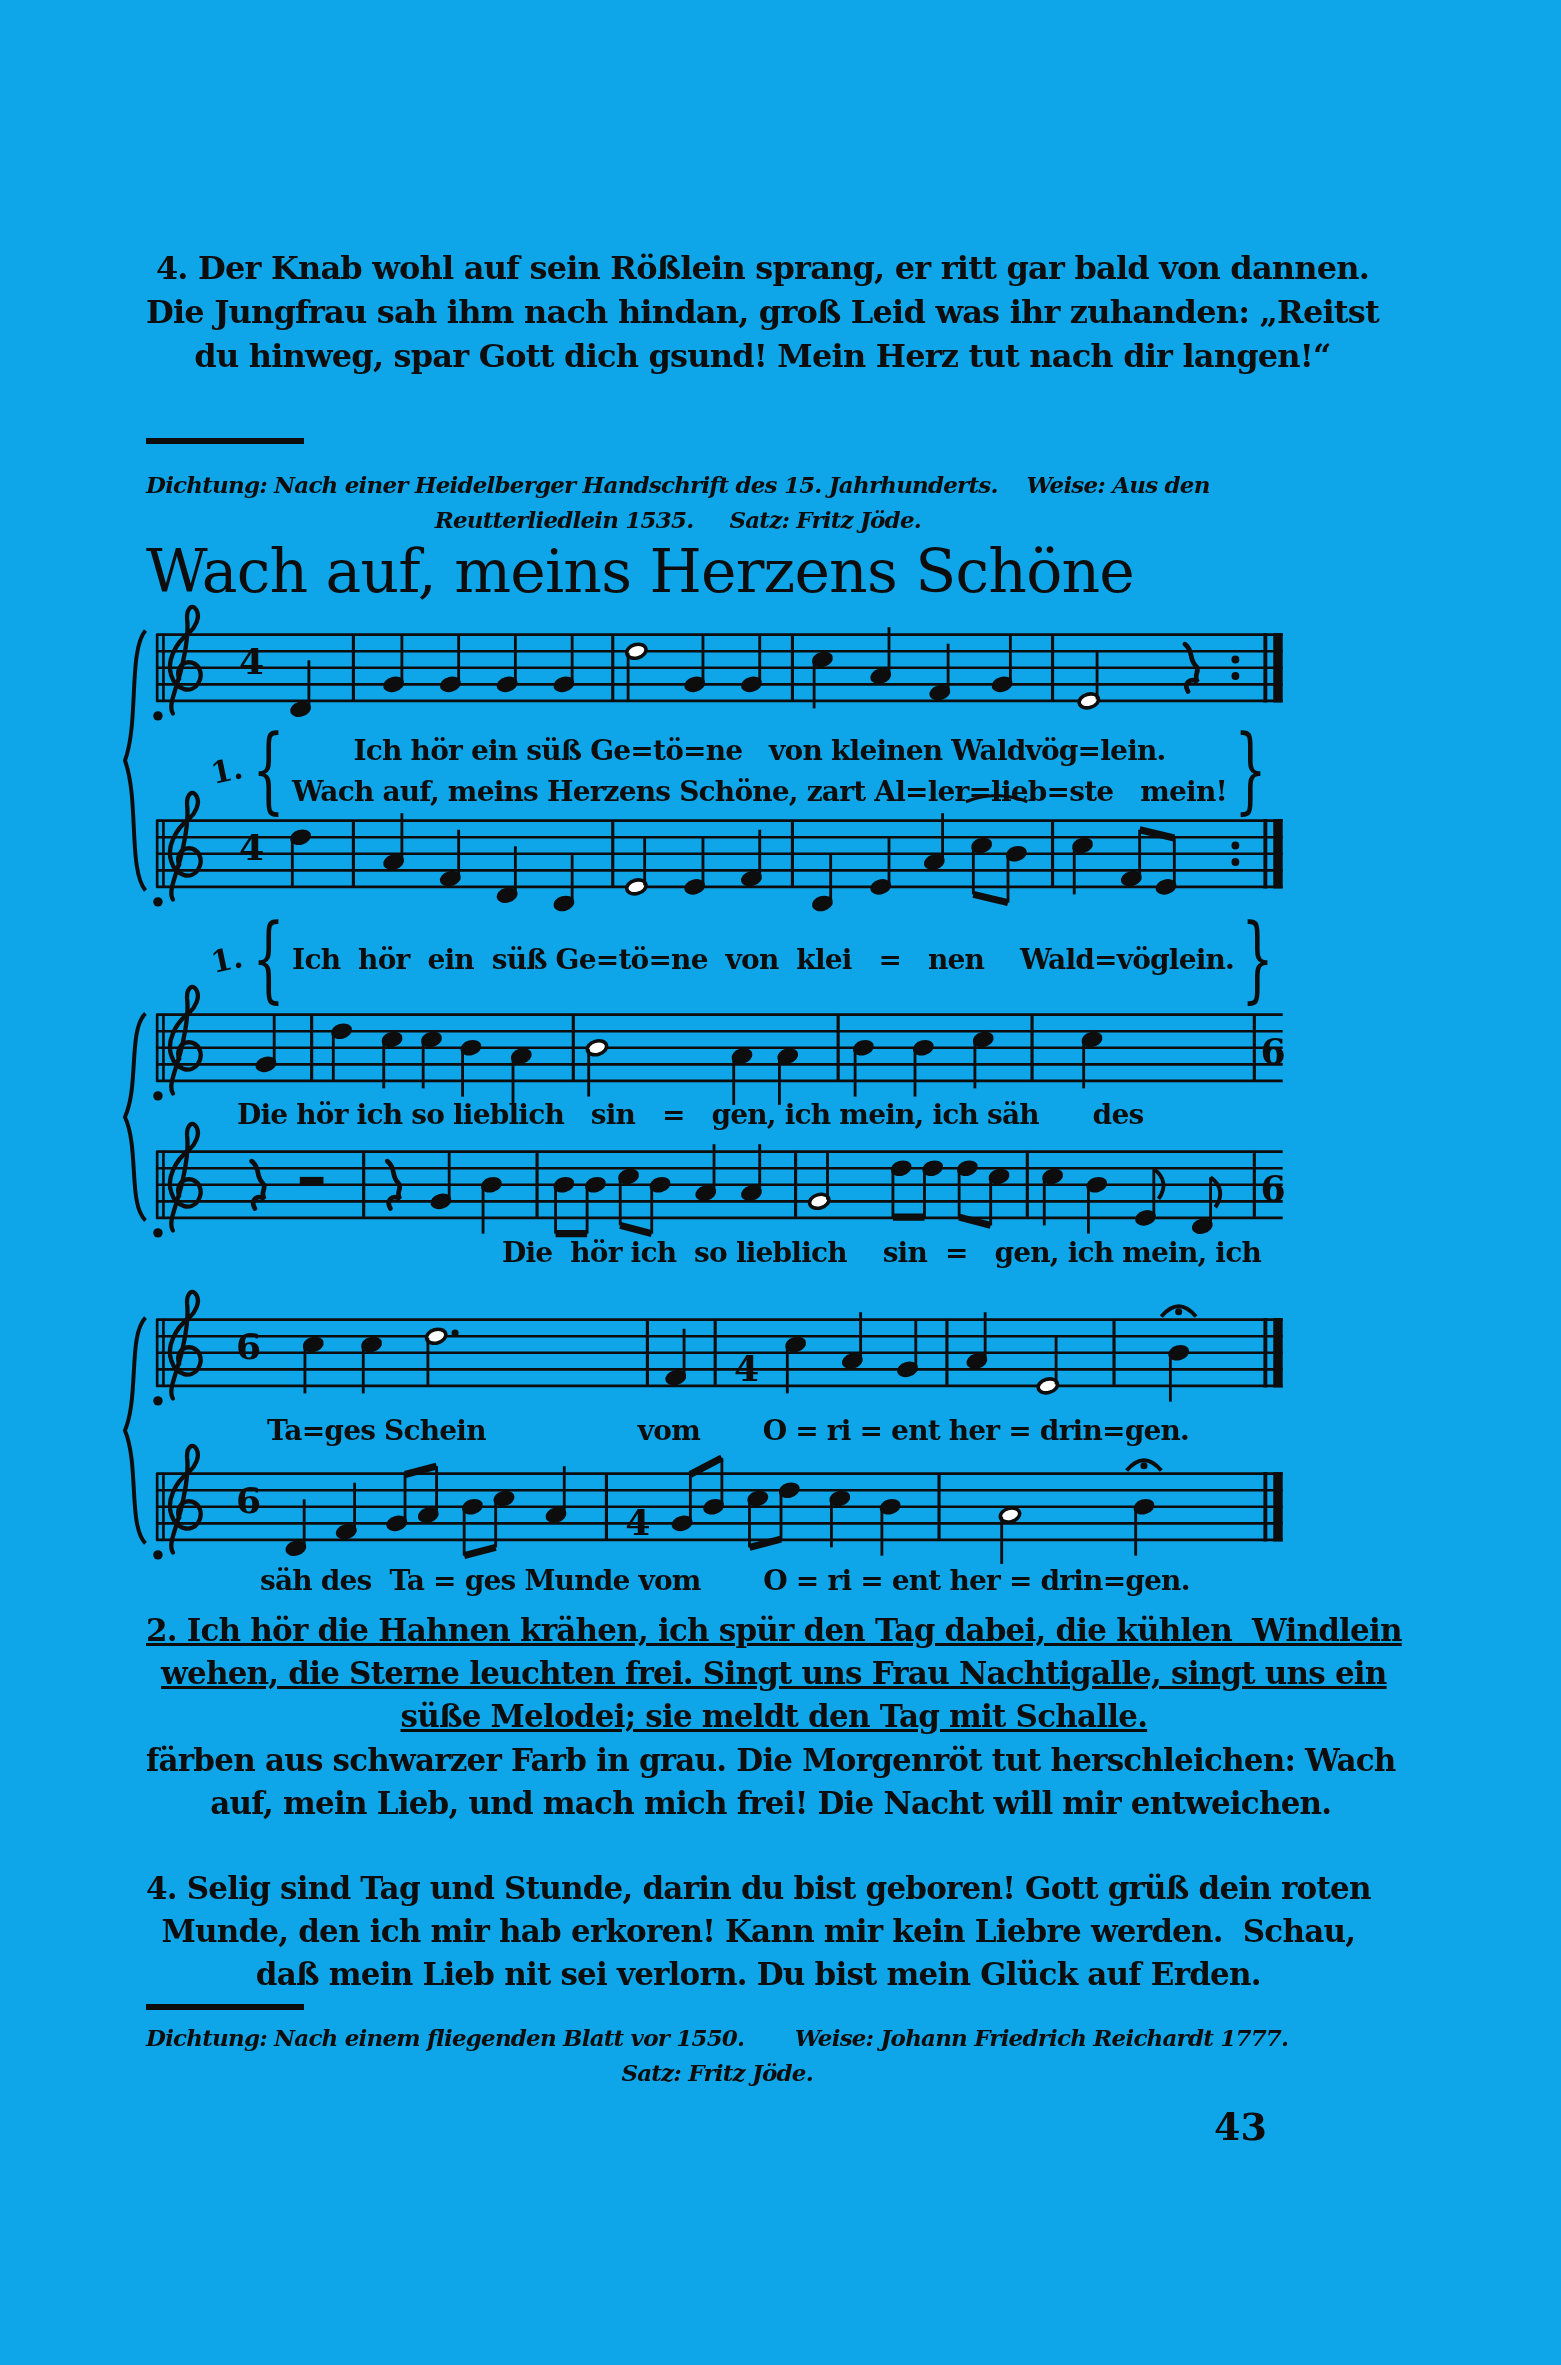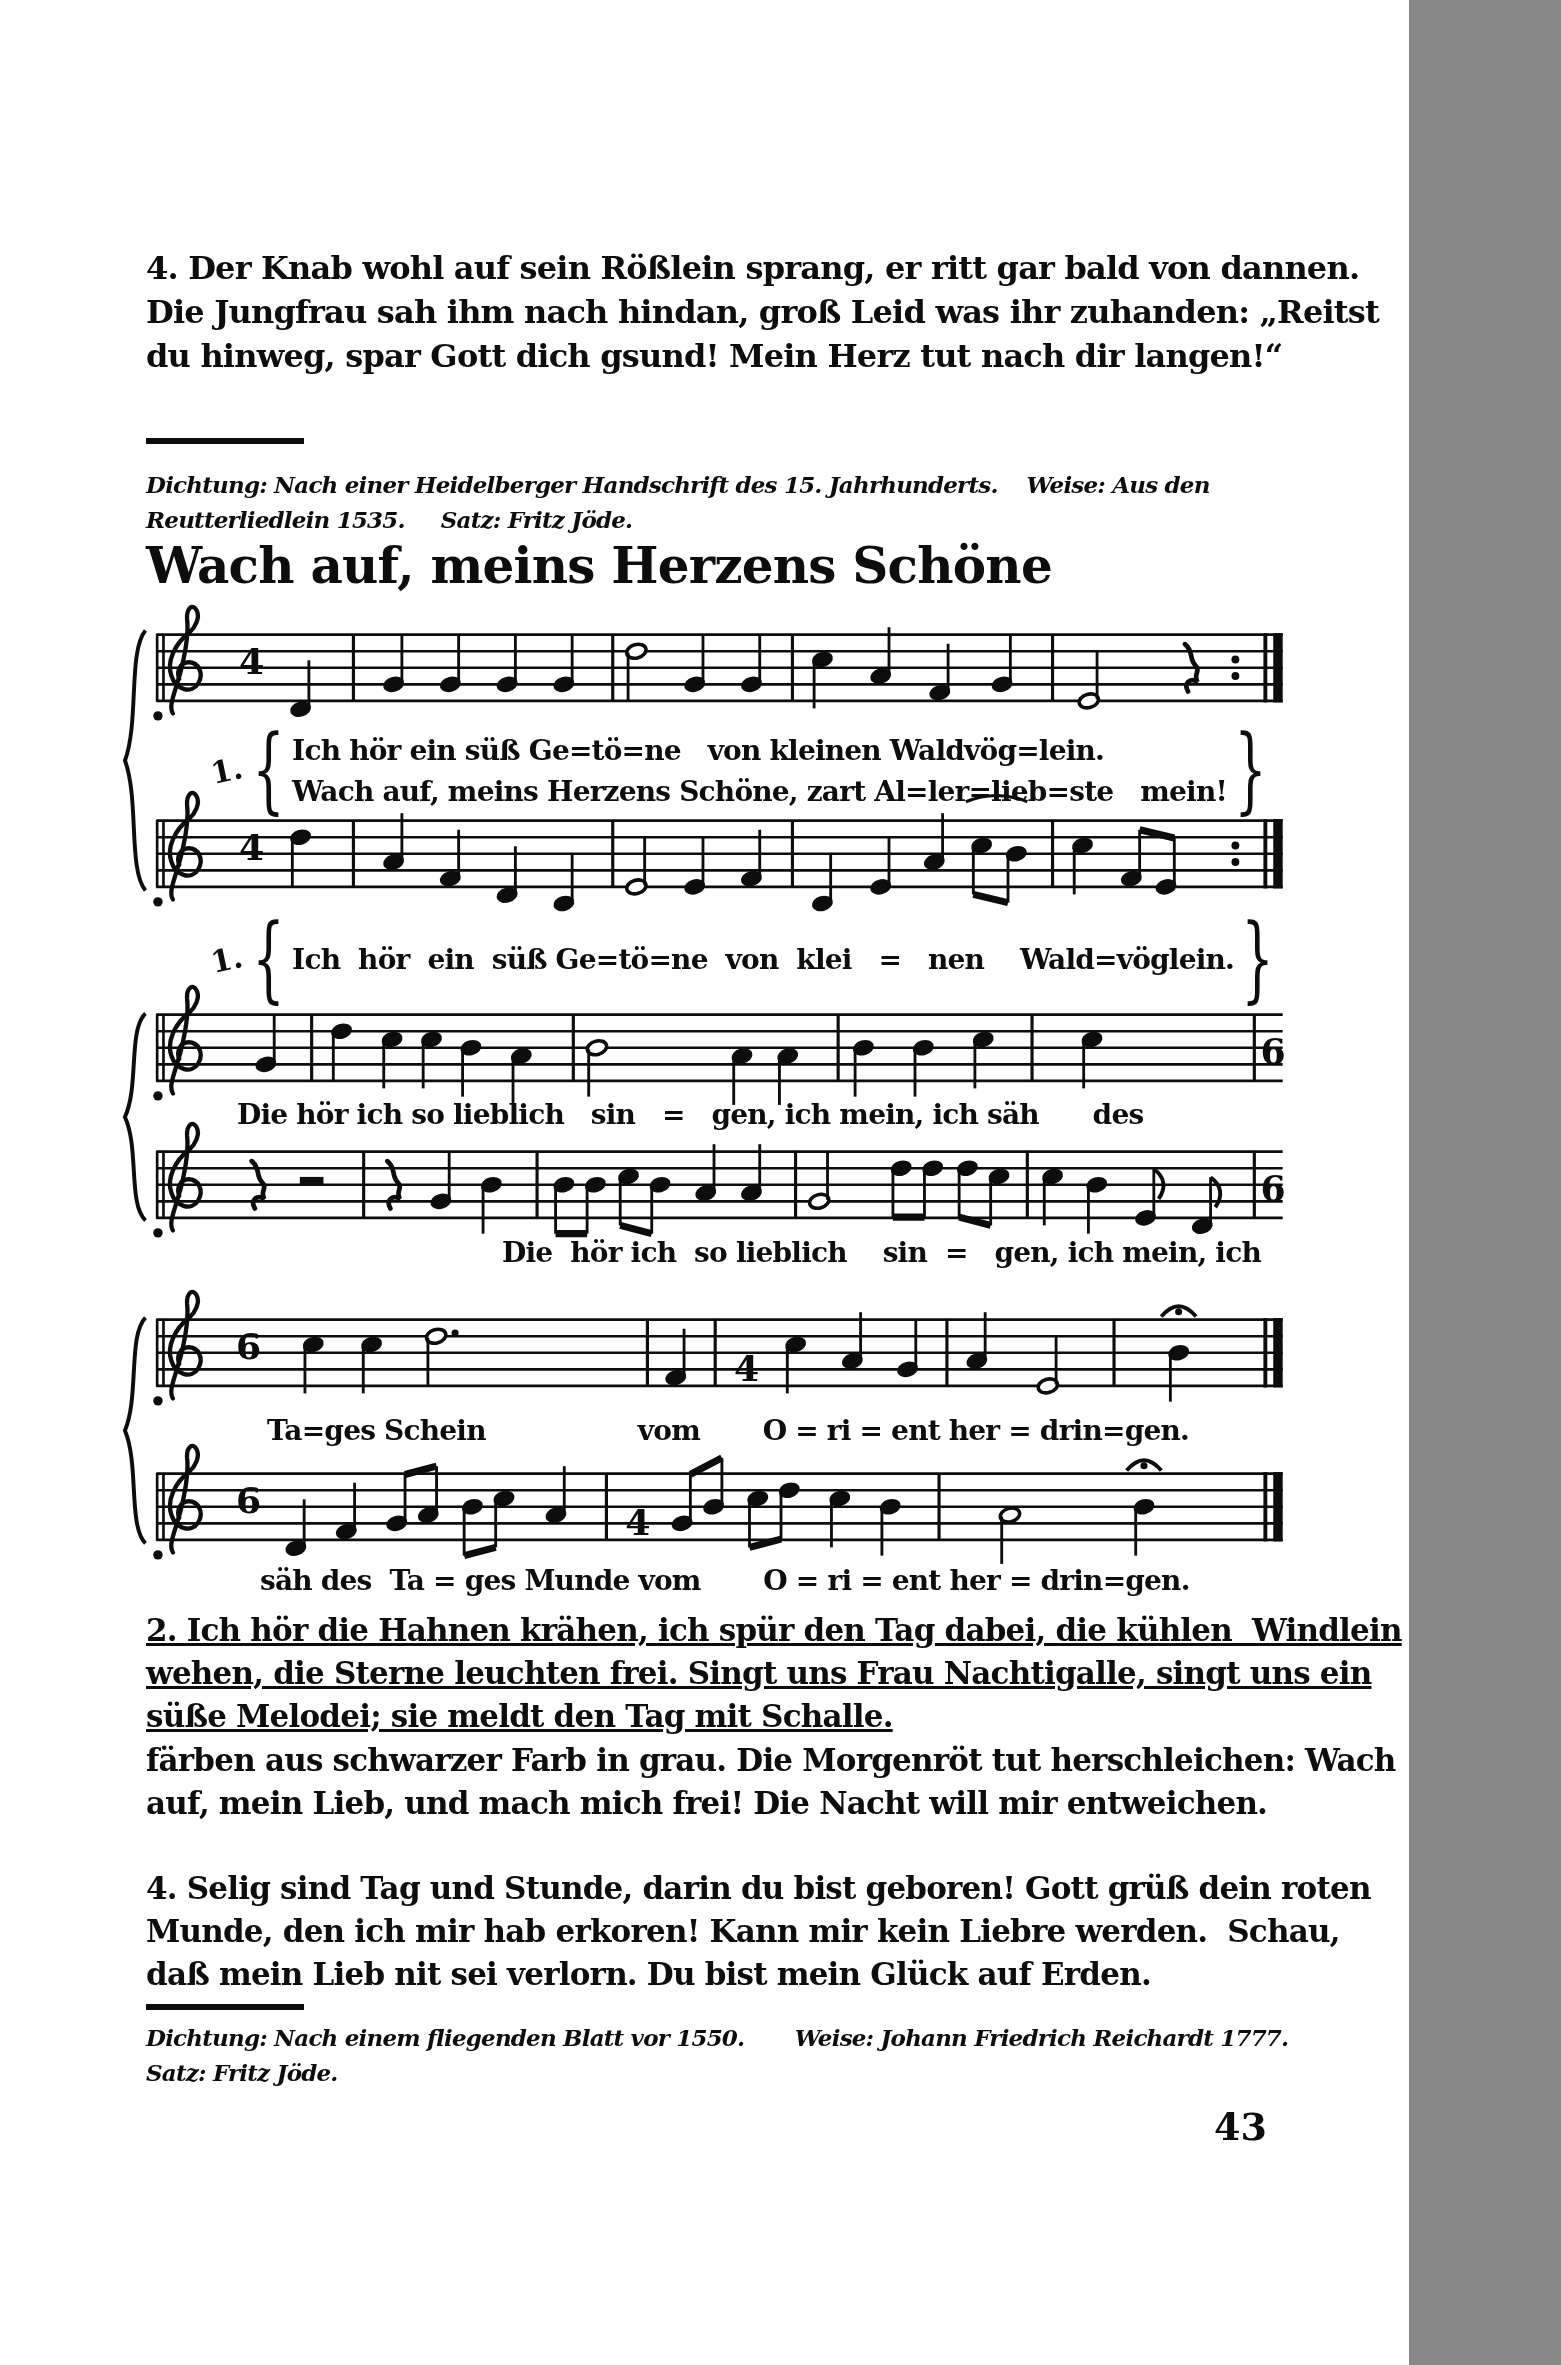--- a/index.html
+++ b/index.html
@@ -1,23 +1,23 @@
 <!DOCTYPE html>
 <html style="font-size:12.6px"><head>
 <meta charset="utf-8">
 <style>
   html,body{margin:0;padding:0;background:#888;}
-  .page{position:relative;width:1409px;height:2366px;background:#ffffff;
-        font-family:"DejaVu Serif",serif;color:#0d0d0d;overflow:hidden;}
+  .page{position:relative;width:1561px;height:2366px;background:#0ea5e9;
+        font-family:"DejaVu Serif",serif;color:#0d0d0d;overflow:hidden;text-align:center;}
   .abs{position:absolute;}
   .bl{white-space:pre;font-weight:700;letter-spacing:-0.8px;}
   .verse{font-size:31px;line-height:43px;}
   .topverse{font-size:32px;line-height:44px;}
   .attr{font-size:23px;line-height:35px;font-style:italic;}
-  .title{font-size:50px;font-weight:700;letter-spacing:-0.8px;white-space:pre;}
+  .title{font-size:60px;font-weight:400;letter-spacing:-0.8px;white-space:pre;}
   .lyr{font-size:28px;font-weight:700;white-space:pre;line-height:41px;letter-spacing:-0.8px;}
   .lyrpair{position:absolute;display:flex;align-items:center;}
   .vnum{font-size:30px;font-weight:700;transform:rotate(-12deg);margin-right:3.2px;}
   .pbrace{font-size:93px;font-weight:400;transform:scaleX(0.55);line-height:1;margin:0 -6.3px;}
   .divider{position:absolute;height:5.5px;background:#0d0d0d;}
   .staffsvg{position:absolute;width:1135px;height:170px;overflow:visible;}
   .sysbrace{position:absolute;overflow:visible;}
   .pagenum{font-size:38px;font-weight:700;}
 </style>
 </head>

